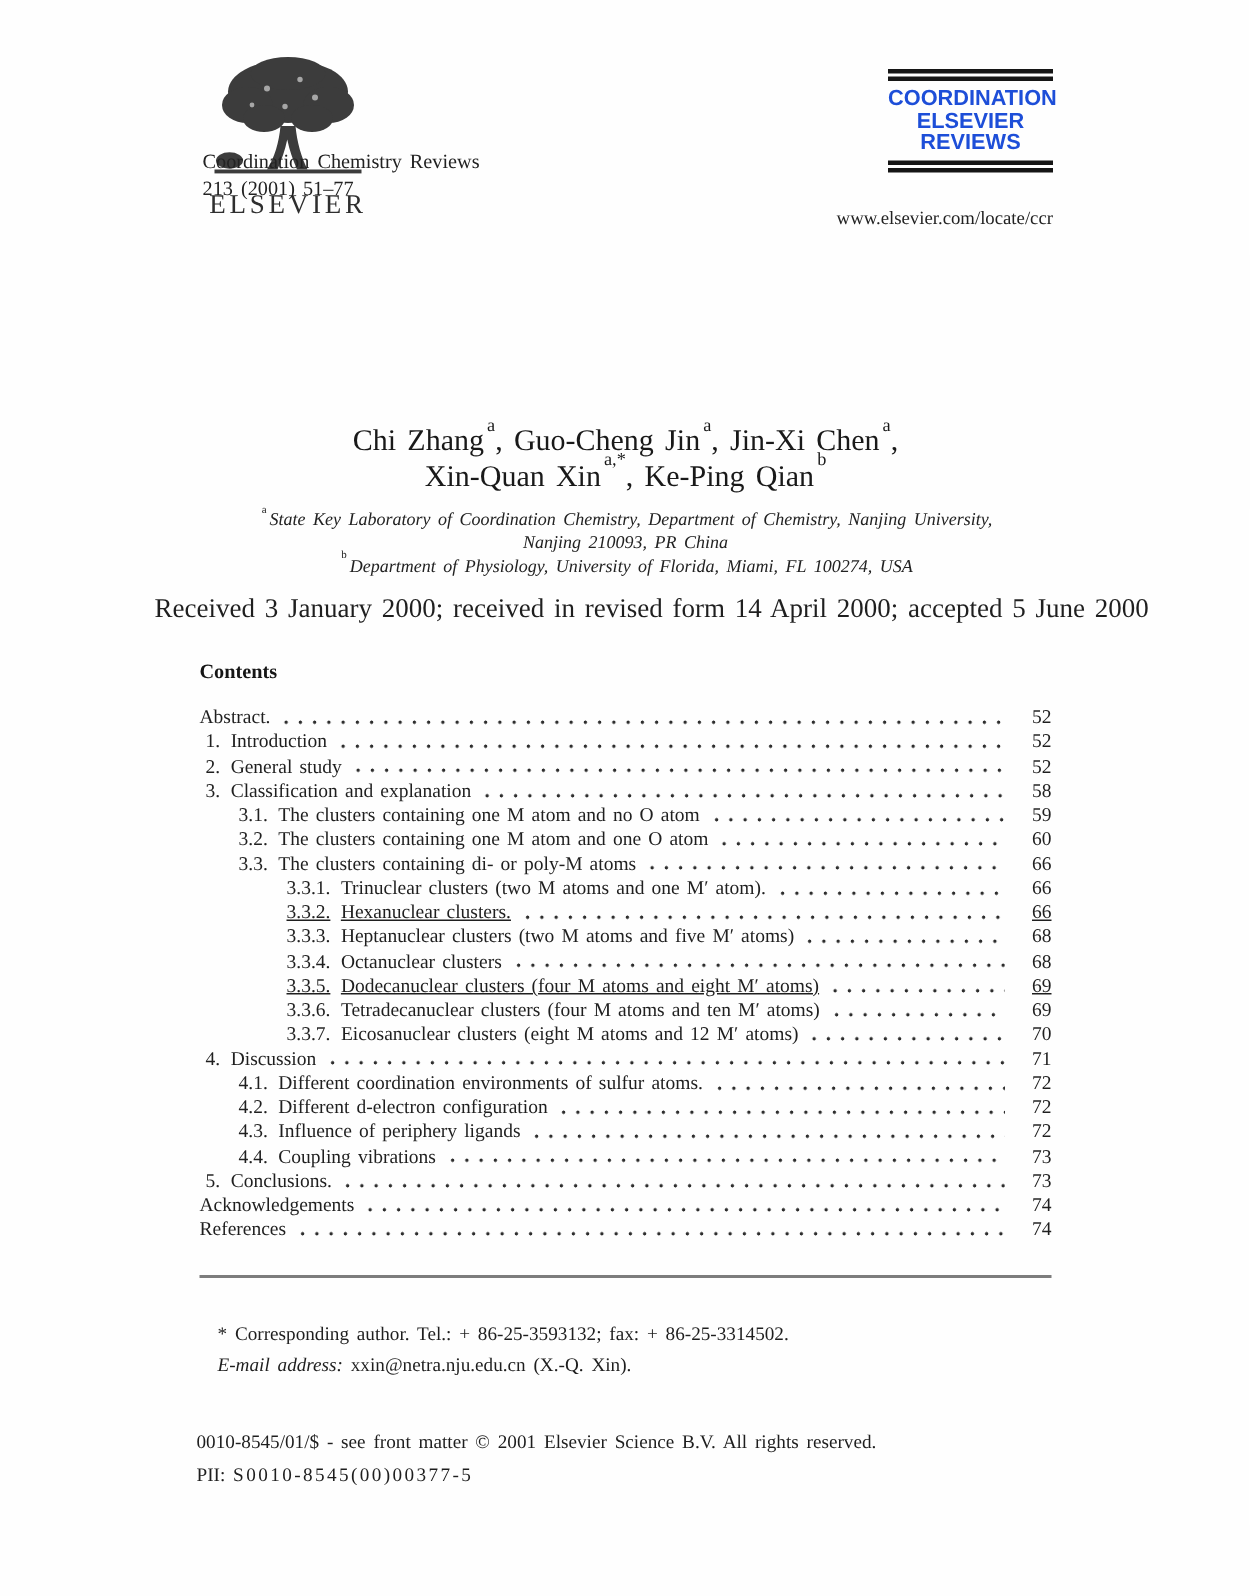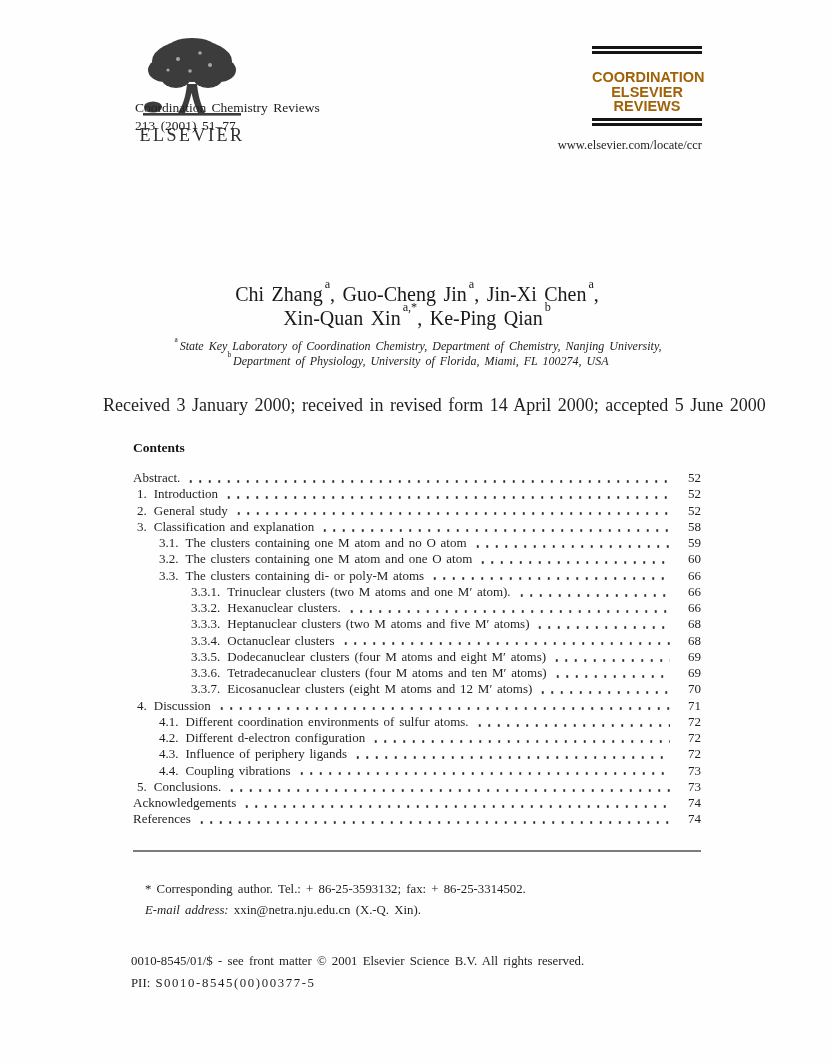--- a/index.html
+++ b/index.html
@@ -12,21 +12,21 @@
 
   
   .pub-logo{left:133px;top:37px;width:118px;text-align:center;}
   .pub-name{margin-top:2px;font-size:18px;letter-spacing:2.5px;color:#2e2e2e;}
   .jr-center{left:135px;top:99px;width:560px;font-size:13.5px;line-height:18px;word-spacing:2px;color:#222;}
   .logo-box{left:592px;top:46px;width:110px;text-align:center;}
   .lr{height:3px;background:#151515;}
   .lr + .lr{margin-top:2px;}
   .logo-box .txt{
     font-family:"Liberation Sans", sans-serif;font-weight:bold;font-size:14.5px;
-    line-height:14.5px;letter-spacing:0;color:#a16207;margin:16px 0 4px;transform:scaleX(1.0);
+    line-height:14.5px;letter-spacing:0;color:#1d4ed8;margin:5px 0 4px;transform:scaleX(1.0);
   }
   .site{left:470px;top:138px;width:232px;text-align:right;font-size:12.5px;color:#222;}
 
   
   .title{left:133px;top:202px;width:568px;text-align:center;font-size:26px;line-height:33px;word-spacing:4px;color:#151515;}
   .authors{left:133px;top:283px;width:568px;text-align:center;font-size:20px;line-height:23.5px;word-spacing:2.5px;color:#191919;}
   sup{font-size:61%;line-height:0;position:relative;top:-0.45em;margin-left:2px;}
   .aff-sup{margin-right:2px;}
   .affils{left:103px;top:339px;width:628px;text-align:center;font-size:12px;line-height:15.3px;word-spacing:2px;color:#222;}
   .it{font-style:italic;}
@@ -99,20 +99,21 @@
   <div class="abs site nowrap">www.elsevier.com/locate/ccr</div>
 
 
   <div class="abs authors">
       <div class="author-line nowrap"><span>Chi Zhang</span><sup>a</sup><span>, Guo-Cheng Jin</span><sup>a</sup><span>, Jin-Xi Chen</span><sup>a</sup><span>,</span></div>
       <div class="author-line nowrap"><span>Xin-Quan Xin</span><sup>a,*</sup><span>, Ke-Ping Qian</span><sup>b</sup></div>
     </div>
 
   <div class="abs affils">
       <div class="affil-line nowrap"><sup class="aff-sup">a</sup><span class="it">State Key Laboratory of Coordination Chemistry, Department of Chemistry, Nanjing University,</span></div>
+      <div class="affil-line nowrap"><span class="it">Nanjing 210093, PR China</span></div>
       <div class="affil-line nowrap"><sup class="aff-sup">b</sup><span class="it">Department of Physiology, University of Florida, Miami, FL 100274, USA</span></div>
     </div>
 
   <div class="abs received nowrap">Received 3 January 2000; received in revised form 14 April 2000; accepted 5 June 2000</div>
 
   <div class="abs contents-head">Contents</div>
   <div class="abs toc">
       <div class="toc-row" style="padding-left: 0px;">
         <span class="toc-label">Abstract.</span>
         <span class="toc-leader"></span>
@@ -153,39 +154,39 @@
         <span class="toc-label">The clusters containing di- or poly-M atoms</span>
         <span class="toc-leader"></span>
         <span class="toc-page">66</span>
       </div>
       <div class="toc-row" style="padding-left: 58px;">
         <span class="toc-num">3.3.1.</span>
         <span class="toc-label">Trinuclear clusters (two M atoms and one M′ atom).</span>
         <span class="toc-leader"></span>
         <span class="toc-page">66</span>
       </div>
-      <div class="toc-row" style="padding-left: 58px;">
+      <div class="toc-row" style="padding-left: 58px; text-decoration: underline;">
         <span class="toc-num">3.3.2.</span>
         <span class="toc-label">Hexanuclear clusters.</span>
         <span class="toc-leader"></span>
         <span class="toc-page">66</span>
       </div>
       <div class="toc-row" style="padding-left: 58px;">
         <span class="toc-num">3.3.3.</span>
         <span class="toc-label">Heptanuclear clusters (two M atoms and five M′ atoms)</span>
         <span class="toc-leader"></span>
         <span class="toc-page">68</span>
       </div>
       <div class="toc-row" style="padding-left: 58px;">
         <span class="toc-num">3.3.4.</span>
         <span class="toc-label">Octanuclear clusters</span>
         <span class="toc-leader"></span>
         <span class="toc-page">68</span>
       </div>
-      <div class="toc-row" style="padding-left: 58px;">
+      <div class="toc-row" style="padding-left: 58px; text-decoration: underline;">
         <span class="toc-num">3.3.5.</span>
         <span class="toc-label">Dodecanuclear clusters (four M atoms and eight M′ atoms)</span>
         <span class="toc-leader"></span>
         <span class="toc-page">69</span>
       </div>
       <div class="toc-row" style="padding-left: 58px;">
         <span class="toc-num">3.3.6.</span>
         <span class="toc-label">Tetradecanuclear clusters (four M atoms and ten M′ atoms)</span>
         <span class="toc-leader"></span>
         <span class="toc-page">69</span>

